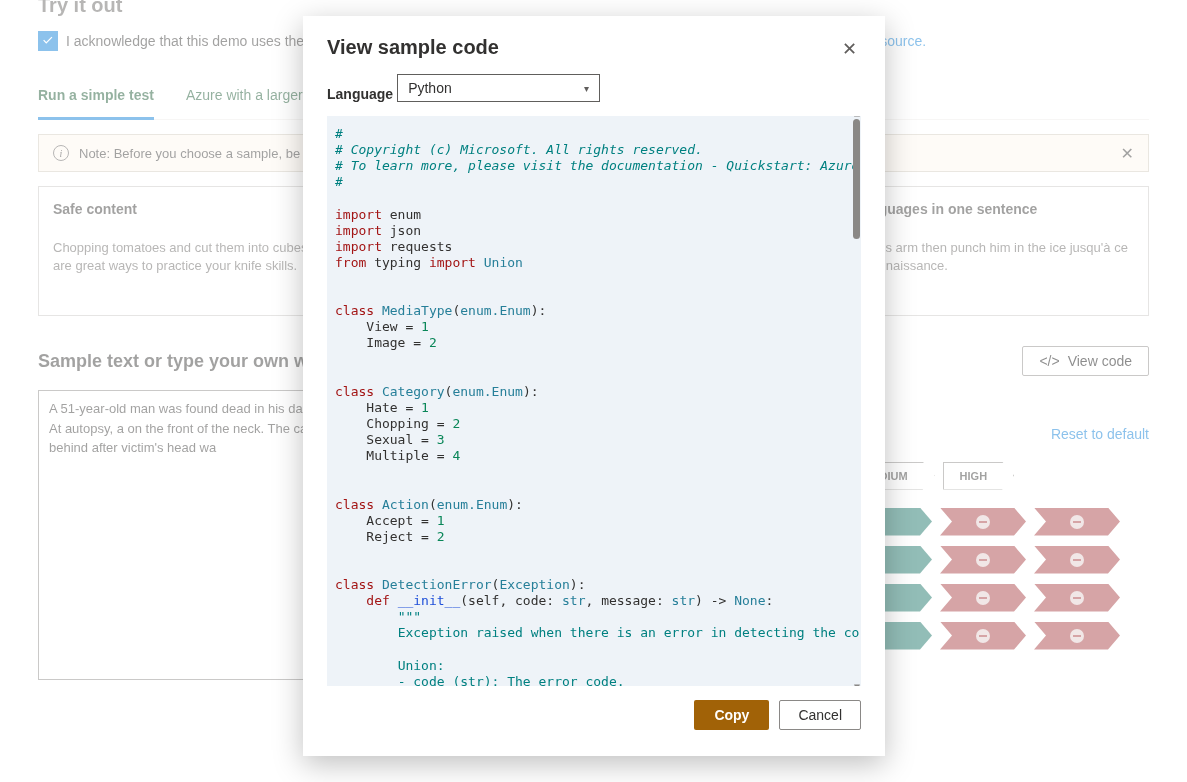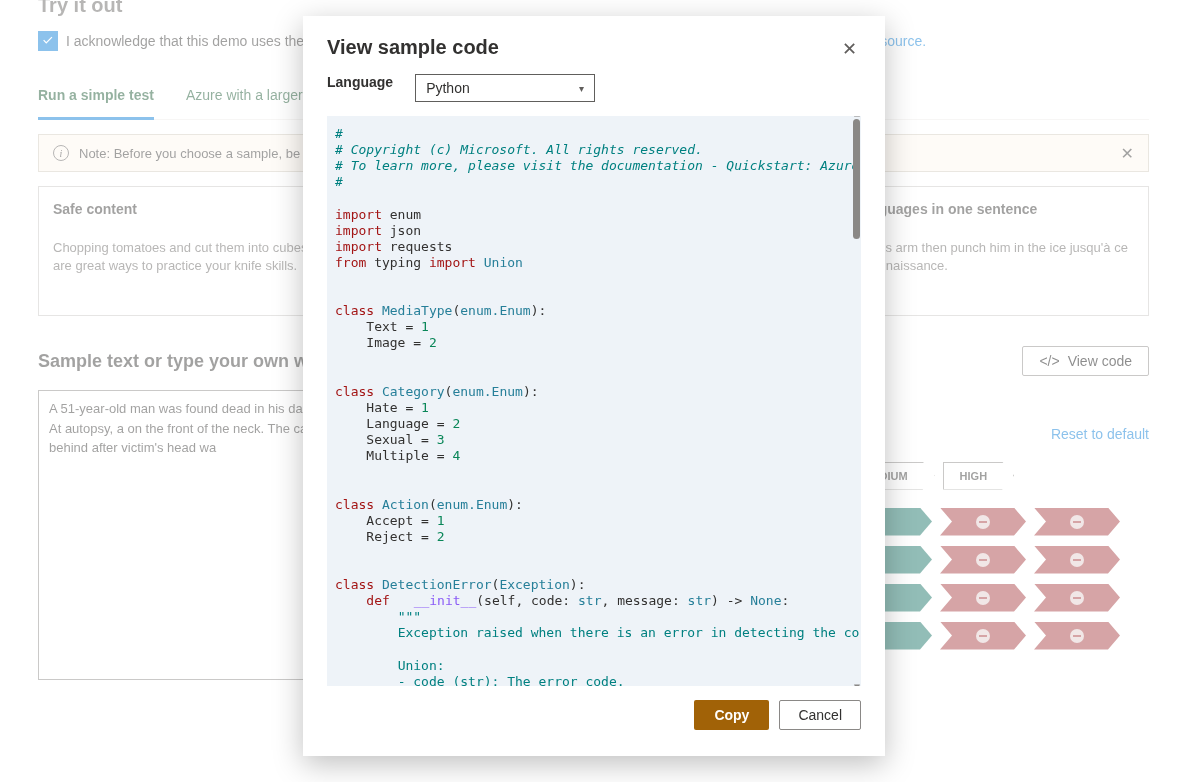--- a/index.html
+++ b/index.html
@@ -185,29 +185,29 @@
 .modal-header {
   padding: 20px 24px 12px 24px;
   display: flex;
   justify-content: space-between;
   align-items: flex-start;
 }
 .modal-header h2 { font-size: 20px; font-weight: 600; }
 .modal-close { font-size: 18px; color: #605e5c; cursor: pointer; padding: 2px 4px; }
 .lang-row {
   display: flex;
-  align-items: flex-start;
-  gap: 22px;
+  align-items: flex-end;
+  gap: 4px;
   padding: 0 24px 14px 24px;
 }
 .lang-row label { font-size: 14px; font-weight: 600; }
 .select {
   border: 1px solid #605e5c;
   padding: 5px 10px;
-  width: 180px;
+  width: 203px;
   display: flex;
   justify-content: space-between;
   align-items: center;
   font-size: 14px;
 }
 .chev { font-size: 10px; color: #605e5c; }
 .code-pane {
   background: #eef3f8;
   margin: 0 24px;
   font-family: Consolas, Monaco, monospace;
@@ -226,21 +226,21 @@
   width: 7px;
   height: 120px;
   background: #8a8886;
   border-radius: 4px;
 }
 .code-pane .arrow-up { position: absolute; right: 1px; top: -9px; font-size: 10px; color: #8a8886; }
 .code-pane .arrow-down { position: absolute; right: 1px; bottom: -7px; font-size: 10px; color: #8a8886; }
 .tk-c { color: #008080; font-style: italic; }
 .tk-kw { color: #a31515; }
 .tk-cls { color: #267f99; }
-.tk-fn { color: #8b5cf6; margin-left: 16px; }
+.tk-fn { color: #1d4ed8; }
 .tk-type { color: #267f99; }
 .tk-num { color: #098658; }
 .tk-str { color: #008080; }
 .modal-footer {
   padding: 14px 24px 14px 24px;
   display: flex;
   justify-content: flex-end;
   gap: 10px;
 }
 .btn-primary {
@@ -385,27 +385,27 @@
 <span class="tk-c"># To learn more, please visit the documentation - Quickstart: Azure</span>
 <span class="tk-c">#</span>
 
 <span class="tk-kw">import</span> <span>enum</span>
 <span class="tk-kw">import</span> <span>json</span>
 <span class="tk-kw">import</span> <span>requests</span>
 <span class="tk-kw">from</span> <span>typing</span> <span class="tk-kw">import</span> <span class="tk-type">Union</span>
 
 
 <span class="tk-kw">class</span> <span class="tk-cls">MediaType</span>(<span class="tk-type">enum.Enum</span>):
-    <span>Text = </span><span class="tk-num">1</span>
+    <span>View = </span><span class="tk-num">1</span>
     <span>Image = </span><span class="tk-num">2</span>
 
 
 <span class="tk-kw">class</span> <span class="tk-cls">Category</span>(<span class="tk-type">enum.Enum</span>):
     <span>Hate = </span><span class="tk-num">1</span>
-    <span>Language = </span><span class="tk-num">2</span>
+    <span>Chopping = </span><span class="tk-num">2</span>
     <span>Sexual = </span><span class="tk-num">3</span>
     <span>Multiple = </span><span class="tk-num">4</span>
 
 
 <span class="tk-kw">class</span> <span class="tk-cls">Action</span>(<span class="tk-type">enum.Enum</span>):
     <span>Accept = </span><span class="tk-num">1</span>
     <span>Reject = </span><span class="tk-num">2</span>
 
 
 <span class="tk-kw">class</span> <span class="tk-cls">DetectionError</span>(<span class="tk-type">Exception</span>):

